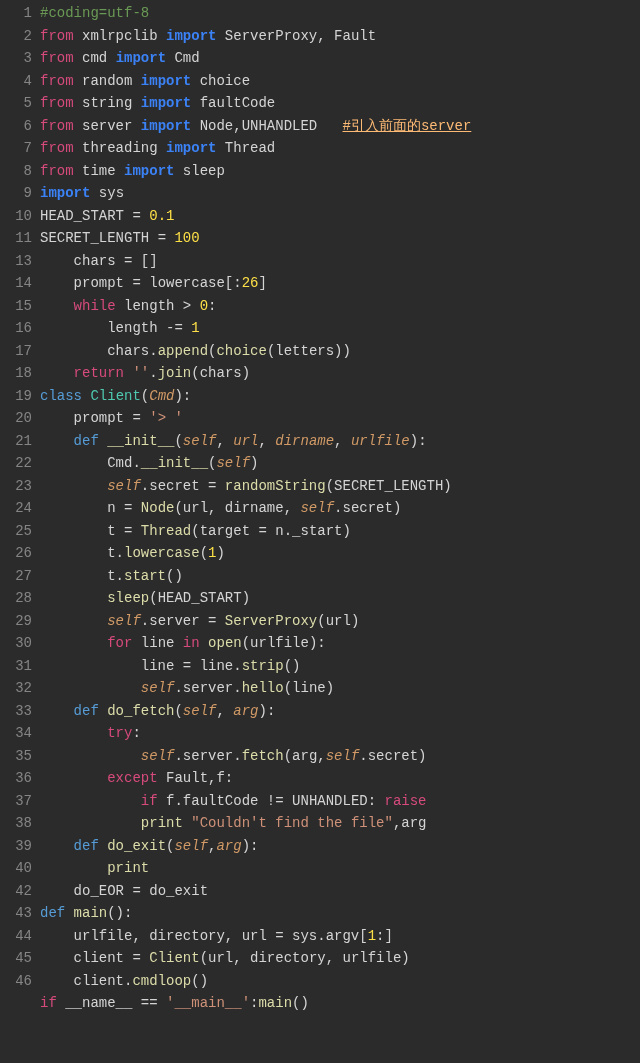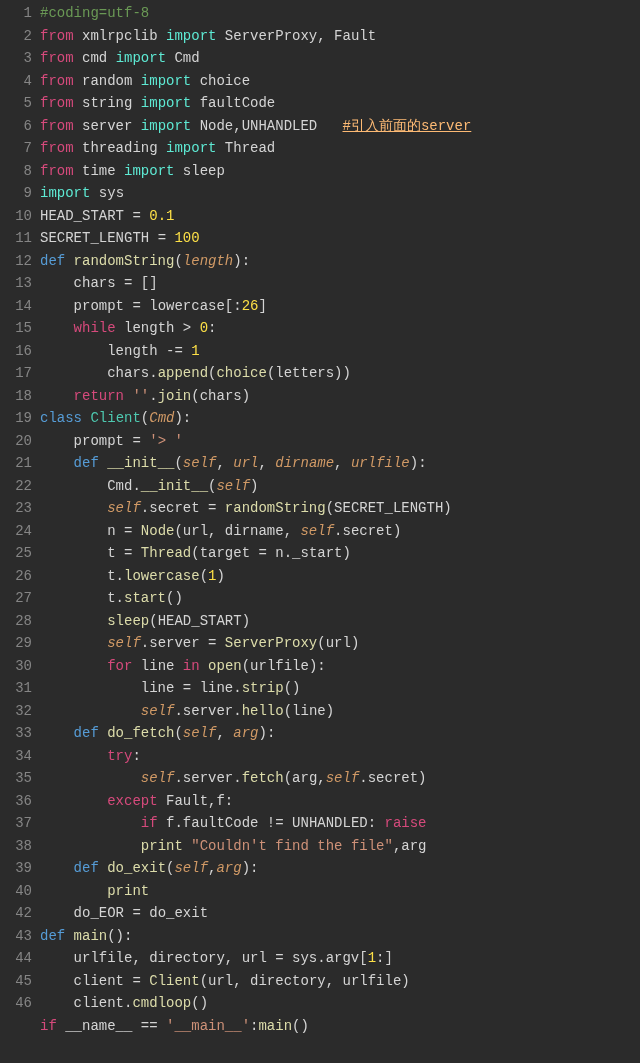--- a/index.html
+++ b/index.html
@@ -37,21 +37,21 @@
     background: #0f766e;
     color: #c0c0c0;
     margin-top: 45px;
   }
   .line.current .code {
     
   }
   
   .cm { color: #6a9955; } 
   .cm2 { color: #fdba74; text-decoration: underline; } 
-  .kw-import { color: #5eead4; } 
+  .kw-import { color: #3b82f6; font-weight: bold; } 
   .kw-def { color: #569cd6; } 
   .fn { color: #dcdcaa; } 
   .cls { color: #4ec9b0; } 
   .self-ital { color: #d19a66; font-style: italic; } 
   .op { color: #d4d4d4; }
   .num { color: #fde047; } 
   .str { color: #ce9178; } 
   .builtin { color: #dcdcaa; } 
   .ident { color: #d4d4d4; }
   .meth { color: #dcdcaa; }
@@ -65,21 +65,20 @@
     <div class="line"><div class="gutter">2</div><div class="code"><span class="kw-pink">from</span><span class="ident"> xmlrpclib </span><span class="kw-import">import</span><span class="ident"> ServerProxy, Fault</span></div></div>
     <div class="line"><div class="gutter">3</div><div class="code"><span class="kw-pink">from</span><span class="ident"> cmd </span><span class="kw-import">import</span><span class="ident"> Cmd</span></div></div>
     <div class="line"><div class="gutter">4</div><div class="code"><span class="kw-pink">from</span><span class="ident"> random </span><span class="kw-import">import</span><span class="ident"> choice</span></div></div>
     <div class="line"><div class="gutter">5</div><div class="code"><span class="kw-pink">from</span><span class="ident"> string </span><span class="kw-import">import</span><span class="ident"> faultCode</span></div></div>
     <div class="line"><div class="gutter">6</div><div class="code"><span class="kw-pink">from</span><span class="ident"> server </span><span class="kw-import">import</span><span class="ident"> Node,UNHANDLED   </span><span class="cm2">#引入前面的server</span></div></div>
     <div class="line"><div class="gutter">7</div><div class="code"><span class="kw-pink">from</span><span class="ident"> threading </span><span class="kw-import">import</span><span class="ident"> Thread</span></div></div>
     <div class="line"><div class="gutter">8</div><div class="code"><span class="kw-pink">from</span><span class="ident"> time </span><span class="kw-import">import</span><span class="ident"> sleep</span></div></div>
     <div class="line"><div class="gutter">9</div><div class="code"><span class="kw-import">import</span><span class="ident"> sys</span></div></div>
     <div class="line"><div class="gutter">10</div><div class="code"><span class="ident">HEAD_START </span><span class="op">=</span><span class="ident"> </span><span class="num">0.1</span></div></div>
     <div class="line"><div class="gutter">11</div><div class="code"><span class="ident">SECRET_LENGTH </span><span class="op">=</span><span class="ident"> </span><span class="num">100</span></div></div>
-    <div class="line"><div class="gutter">12</div><div class="code"><span class="kw-def">def </span><span class="fn">randomString</span><span class="op">(</span><span class="self-ital">length</span><span class="op">):</span></div></div>
     <div class="line"><div class="gutter">13</div><div class="code"><span class="ident">    chars </span><span class="op">=</span><span class="ident"> []</span></div></div>
     <div class="line"><div class="gutter">14</div><div class="code"><span class="ident">    prompt </span><span class="op">=</span><span class="ident"> lowercase[:</span><span class="num">26</span><span class="ident">]</span></div></div>
     <div class="line"><div class="gutter">15</div><div class="code"><span class="ident">    </span><span class="kw-pink">while</span><span class="ident"> length </span><span class="op">&gt;</span><span class="ident"> </span><span class="num">0</span><span class="op">:</span></div></div>
     <div class="line"><div class="gutter">16</div><div class="code"><span class="ident">        length </span><span class="op">-=</span><span class="ident"> </span><span class="num">1</span></div></div>
     <div class="line"><div class="gutter">17</div><div class="code"><span class="ident">        chars.</span><span class="meth">append</span><span class="op">(</span><span class="meth">choice</span><span class="op">(</span><span class="ident">letters))</span></div></div>
     <div class="line"><div class="gutter">18</div><div class="code"><span class="ident">    </span><span class="kw-pink">return</span><span class="ident"> </span><span class="str">''</span><span class="ident">.</span><span class="meth">join</span><span class="op">(</span><span class="ident">chars)</span></div></div>
     <div class="line"><div class="gutter">19</div><div class="code"><span class="kw-def">class </span><span class="cls">Client</span><span class="op">(</span><span class="self-ital">Cmd</span><span class="op">):</span></div></div>
     <div class="line"><div class="gutter">20</div><div class="code"><span class="ident">    prompt </span><span class="op">=</span><span class="ident"> </span><span class="str">'&gt; '</span></div></div>
     <div class="line"><div class="gutter">21</div><div class="code"><span class="ident">    </span><span class="kw-def">def </span><span class="fn">__init__</span><span class="op">(</span><span class="self-ital">self</span><span class="op">, </span><span class="self-ital">url</span><span class="op">, </span><span class="self-ital">dirname</span><span class="op">, </span><span class="self-ital">urlfile</span><span class="op">):</span></div></div>
     <div class="line"><div class="gutter">22</div><div class="code"><span class="ident">        Cmd.</span><span class="meth">__init__</span><span class="op">(</span><span class="self-ital">self</span><span class="op">)</span></div></div>

